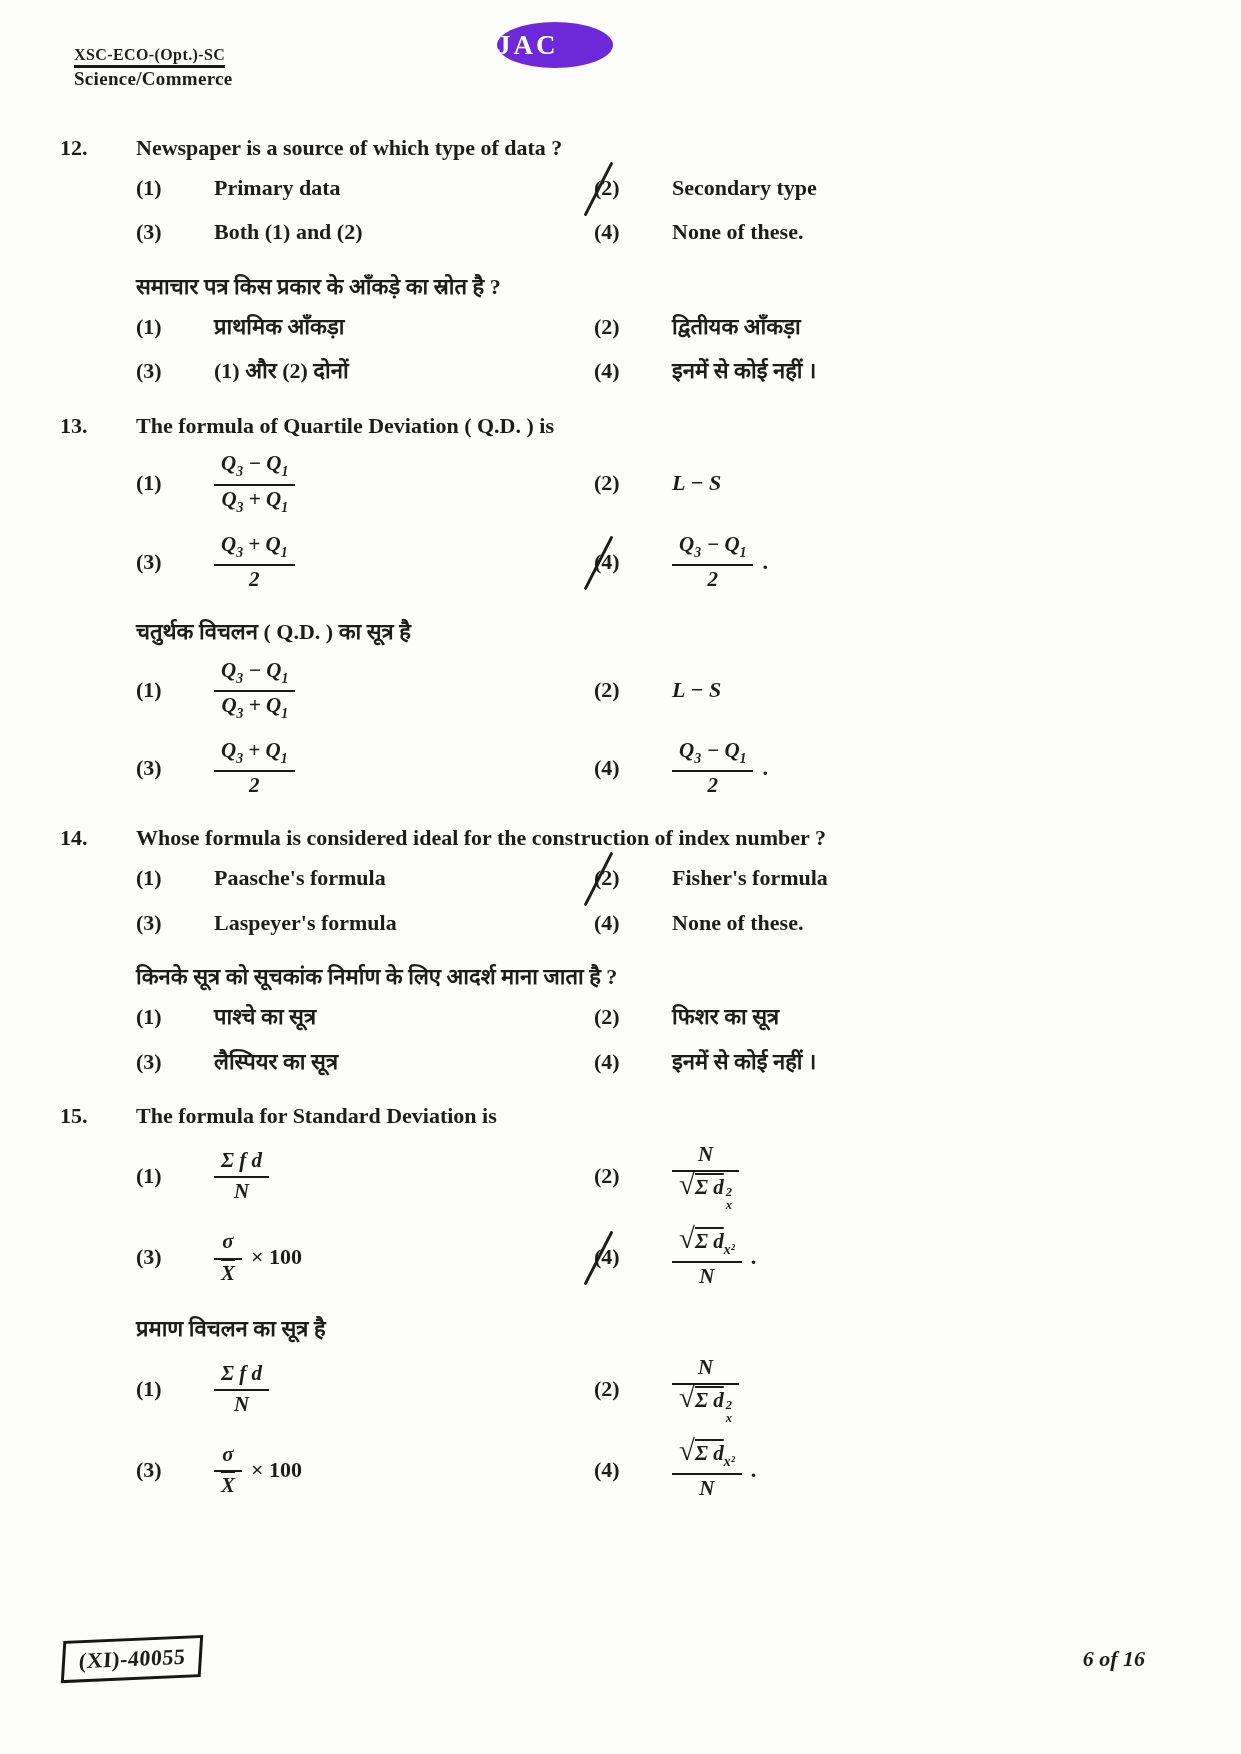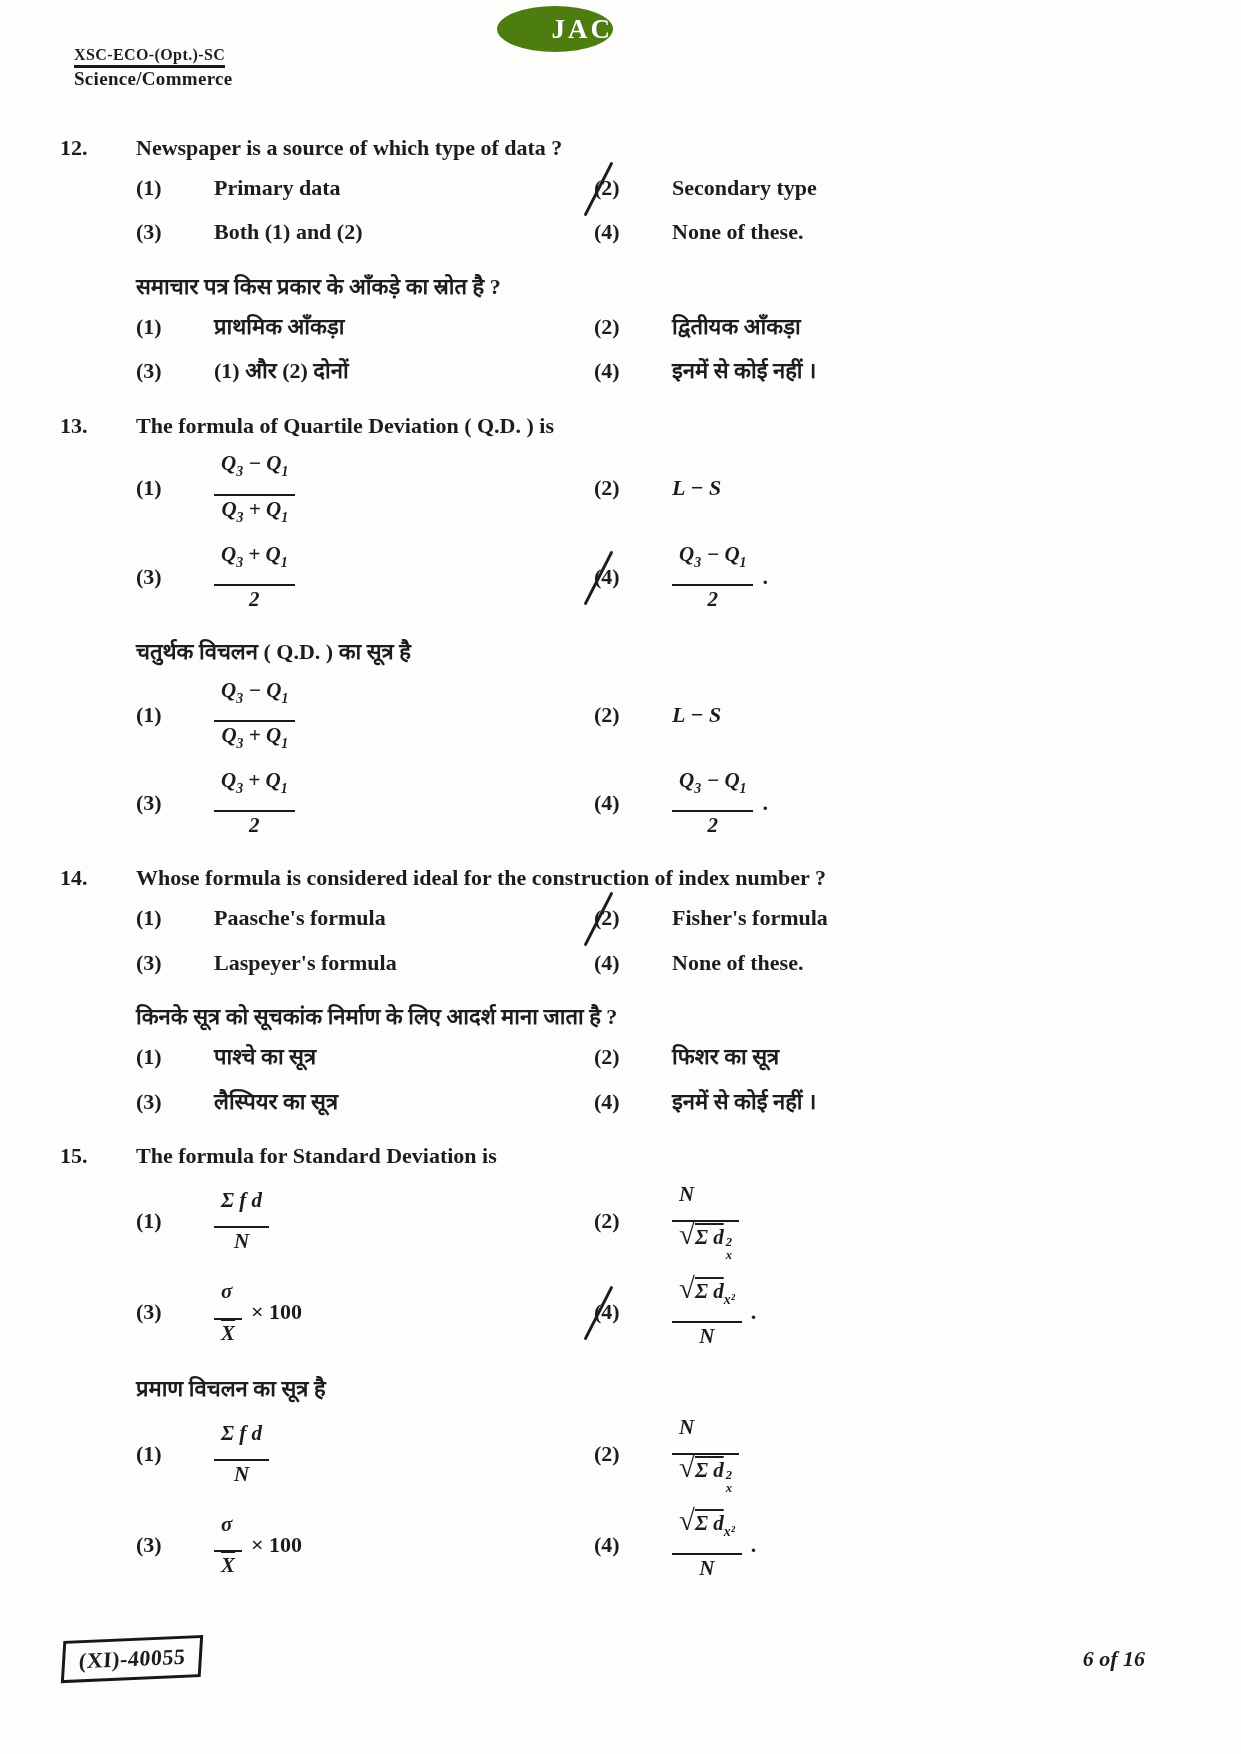--- a/index.html
+++ b/index.html
@@ -11,22 +11,22 @@
   }
   .content{padding:0 64px 0 60px;}
   
   .header{padding:46px 0 0 14px;position:relative;height:64px;}
   .paper-code{
     display:inline-block;font-size:16px;font-weight:bold;letter-spacing:.4px;
     border-bottom:3px solid #181818;padding-bottom:1px;
   }
   .stream{font-size:19px;font-weight:bold;margin-top:0;letter-spacing:.3px;}
   .logo{
-    position:absolute;left:437px;top:6px;width:116px;height:46px;background:#4d7c0f;
-    border-radius:50%;display:flex;align-items:center;justify-content:flex-end;
+    position:absolute;left:437px;top:22px;width:116px;height:46px;background:#6d28d9;
+    border-radius:50%;display:flex;align-items:center;justify-content:flex-start;
   }
   .logo span{color:#ffffff;font-weight:bold;font-size:27px;letter-spacing:3px;}
   
   .questions{margin-top:23px;}
   .question{margin-bottom:16px;}
   .q-line{display:flex;font-size:22px;font-weight:600;margin:18px 0 4px;line-height:1.35;}
   .q-num{flex:0 0 76px;}
   .q-text{flex:1;}
   .opt-row{
     display:grid;grid-template-columns:44% 56%;align-items:center;
@@ -39,21 +39,21 @@
   .marked::after{
     content:'';position:absolute;left:3px;top:-15px;width:3px;height:60px;
     background:#1d1d1d;transform:rotate(27deg);border-radius:2px;
   }
   
   .math{font-style:italic;}
   .frac{
     display:inline-flex;flex-direction:column;align-items:center;text-align:center;
     font-size:21px;line-height:1.2;vertical-align:middle;
   }
-  .fnum{border-bottom:2.4px solid #191919;padding:0 7px 13px;align-self:stretch;text-align:left;white-space:nowrap;}
+  .fnum{border-bottom:2.4px solid #191919;padding:0 7px 3px;align-self:stretch;text-align:center;white-space:nowrap;}
   .fden{padding:1px 7px 0;white-space:nowrap;}
   .tk-sub{font-size:66%;vertical-align:-0.4em;}
   .tk-bar{text-decoration:overline;}
   .tk-rad{font-style:normal;font-size:138%;line-height:.8;font-weight:normal;}
   .tk-stack{
     display:inline-flex;flex-direction:column;align-items:flex-start;
     font-size:60%;line-height:1.05;margin-left:2px;transform:translateY(.12em);
   }
   .suffix{margin-left:9px;font-style:normal;font-weight:600;font-size:22px;}
   

